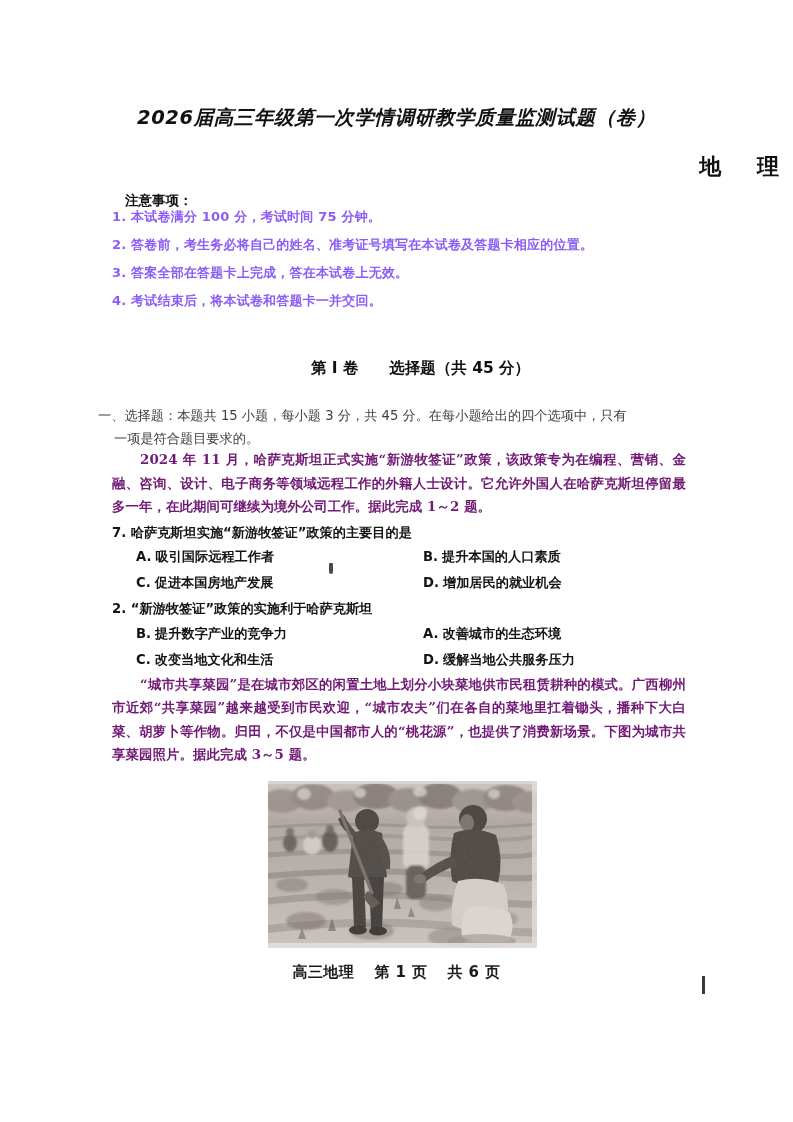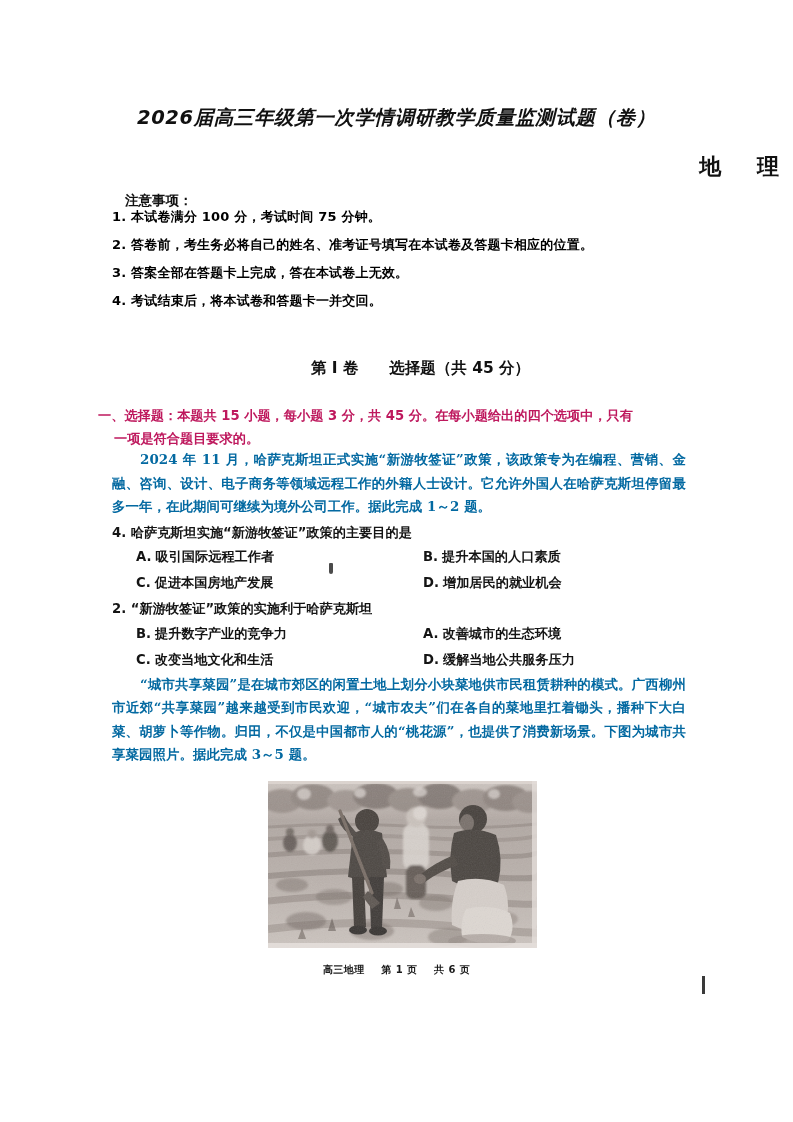--- a/index.html
+++ b/index.html
@@ -66,21 +66,21 @@
     font-size: 13.5px;
     margin-left: 13px;
     color: #111111;
   }
   .notice-item {
     font-family: "DejaVu Sans", "Liberation Sans", sans-serif;
     font-weight: 700;
     font-size: 13px;
     line-height: 1.05;
     margin-bottom: 14.5px;
-    color: #000000;
+    color: #8b5cf6;
     letter-spacing: 0.2px;
   }
 
   
   .part-heading {
     position: absolute;
     left: 0;
     right: 0;
     top: 358px;
     text-align: center;
@@ -92,24 +92,24 @@
   }
   .part-heading .gap { display: inline-block; width: 20px; }
 
   
   .section-intro {
     position: absolute;
     left: 98px;
     top: 404px;
     width: 586px;
     font-family: "DejaVu Sans", "Liberation Sans", sans-serif;
-    font-weight: 700;
+    font-weight: 400;
     font-size: 13.2px;
     line-height: 23px;
-    color: #be185d;
+    color: #404040;
     text-align: justify;
   }
   .section-intro .cont {
     display: block;
     padding-left: 16px;
   }
 
   
   .flow {
     position: absolute;
@@ -117,21 +117,21 @@
     top: 448px;
     width: 574px;
   }
   .passage {
     font-family: "DejaVu Serif", "Liberation Serif", serif;
     font-weight: 700;
     font-size: 13.4px;
     line-height: 23.5px;
     text-align: justify;
     text-indent: 28px;
-    color: #0369a1;
+    color: #701a75;
     margin: 0 0 2px 0;
     letter-spacing: 0.1px;
   }
   .q-stem {
     font-family: "DejaVu Sans", "Liberation Sans", sans-serif;
     font-weight: 700;
     font-size: 13.2px;
     line-height: 23.5px;
     color: #141414;
     margin: 1px 0 0 0;
@@ -165,21 +165,21 @@
 
   
   .footer {
     position: absolute;
     left: 0;
     right: 0;
     top: 963px;
     text-align: center;
     font-family: "DejaVu Sans", "Liberation Sans", sans-serif;
     font-weight: 700;
-    font-size: 10px;
+    font-size: 15px;
     color: #1a1a1a;
     letter-spacing: 0.4px;
   }
   .footer .sp { display: inline-block; width: 9px; }
 
   
   .cursor-artifact {
     position: absolute;
     left: 329px;
     top: 563px;
@@ -222,21 +222,21 @@
 
   <div class="section-intro">
     <span>一、选择题：本题共 15 小题，每小题 3 分，共 45 分。在每小题给出的四个选项中，只有</span>
     <span class="cont">一项是符合题目要求的。</span>
   </div>
 
   <div class="flow">
 
     <p class="passage">2024 年 11 月，哈萨克斯坦正式实施“新游牧签证”政策，该政策专为在编程、营销、金融、咨询、设计、电子商务等领域远程工作的外籍人士设计。它允许外国人在哈萨克斯坦停留最多一年，在此期间可继续为境外公司工作。据此完成 1～2 题。</p>
 
-    <p class="q-stem">4. 哈萨克斯坦实施“新游牧签证”政策的主要目的是</p>
+    <p class="q-stem">7. 哈萨克斯坦实施“新游牧签证”政策的主要目的是</p>
     <div class="opt-row">
       <div class="opt">
         <span class="mark">A.</span><span>吸引国际远程工作者</span>
       </div>
       <div class="opt">
         <span class="mark">B.</span><span>提升本国的人口素质</span>
       </div>
     </div>
     <div class="opt-row">
       <div class="opt">

